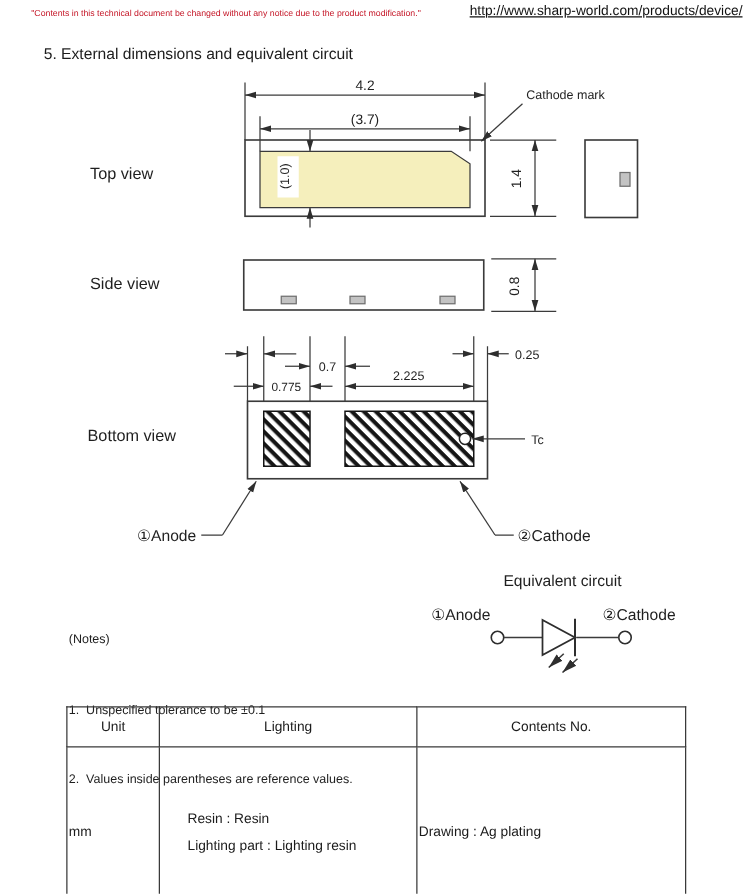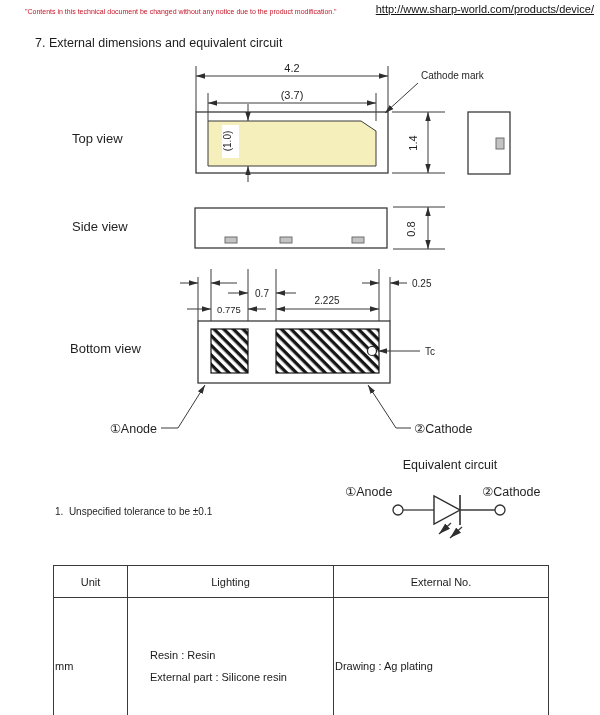--- a/index.html
+++ b/index.html
@@ -44,21 +44,21 @@
   table.spec td { border:1.4px solid #3a3a3a; }
   table.spec tr.head td { height:29px; text-align:center; }
   td.unit-cell, td.draw-cell { text-align:left; vertical-align:middle; }
   td.mat-cell { vertical-align:middle; padding-left:22px; line-height:22px; }
 </style>
 </head>
 <body>
 
 <div class="hdr-red">"Contents in this technical document be changed without any notice due to the product modification."</div>
 <div class="hdr-url">http://www.sharp-world.com/products/device/</div>
-<div class="sec-title">7. External dimensions and equivalent circuit</div>
+<div class="sec-title">5. External dimensions and equivalent circuit</div>
 
 <svg class="drawing" width="600" height="502" viewBox="0 0 600 502">
   <defs>
     <marker id="mA" viewBox="0 0 9 7" refX="9" refY="3.5" markerWidth="9" markerHeight="7" orient="auto-start-reverse">
       <path d="M0,0.8 L9,3.5 L0,6.2 z" fill="#2e2e2e"></path>
     </marker>
     <pattern id="hatch" width="6.8" height="6.8" patternUnits="userSpaceOnUse" patternTransform="rotate(45)">
       <rect width="6.8" height="6.8" fill="#ffffff"></rect>
       <rect width="6.8" height="3.3" fill="#161616"></rect>
     </pattern>
@@ -185,37 +185,39 @@
     <line class="ln2" x1="403" y1="455" x2="434" y2="455"></line>
     <line class="ln2" x1="461" y1="455" x2="495" y2="455"></line>
     <polygon points="434,441 434,469 460,455" fill="#ffffff" stroke="#2e2e2e" stroke-width="1.4"></polygon>
     <line x1="460" y1="440" x2="460" y2="470" stroke="#2e2e2e" stroke-width="1.6"></line>
     <line class="ln2" x1="451" y1="468" x2="439" y2="479" marker-end="url(#mA)"></line>
     <line class="ln2" x1="462" y1="472" x2="450" y2="483" marker-end="url(#mA)"></line>
   </g>
 </svg>
 
 <div class="notes">
+  <div class="nh">(Notes)</div>
   <div>1.  Unspecified tolerance to be ±0.1</div>
+  <div>2.  Values inside parentheses are reference values.</div>
 </div>
 
 <table class="spec">
   <colgroup>
       <col style="width:74px">
       <col style="width:206px">
       <col style="width:215px">
     </colgroup>
   <tbody>
       <tr class="head">
     <td>Unit</td>
     <td>Lighting</td>
-    <td>External No.</td>
+    <td>Contents No.</td>
   </tr>
   <tr>
     <td class="unit-cell">mm</td>
     <td class="mat-cell">
       <div>Resin : Resin</div>
-      <div>External part : Silicone resin</div>
+      <div>Lighting part : Lighting resin</div>
     </td>
     <td class="draw-cell">Drawing : Ag plating</td>
   </tr>
 </tbody>
   </table>
 
 </body></html>

